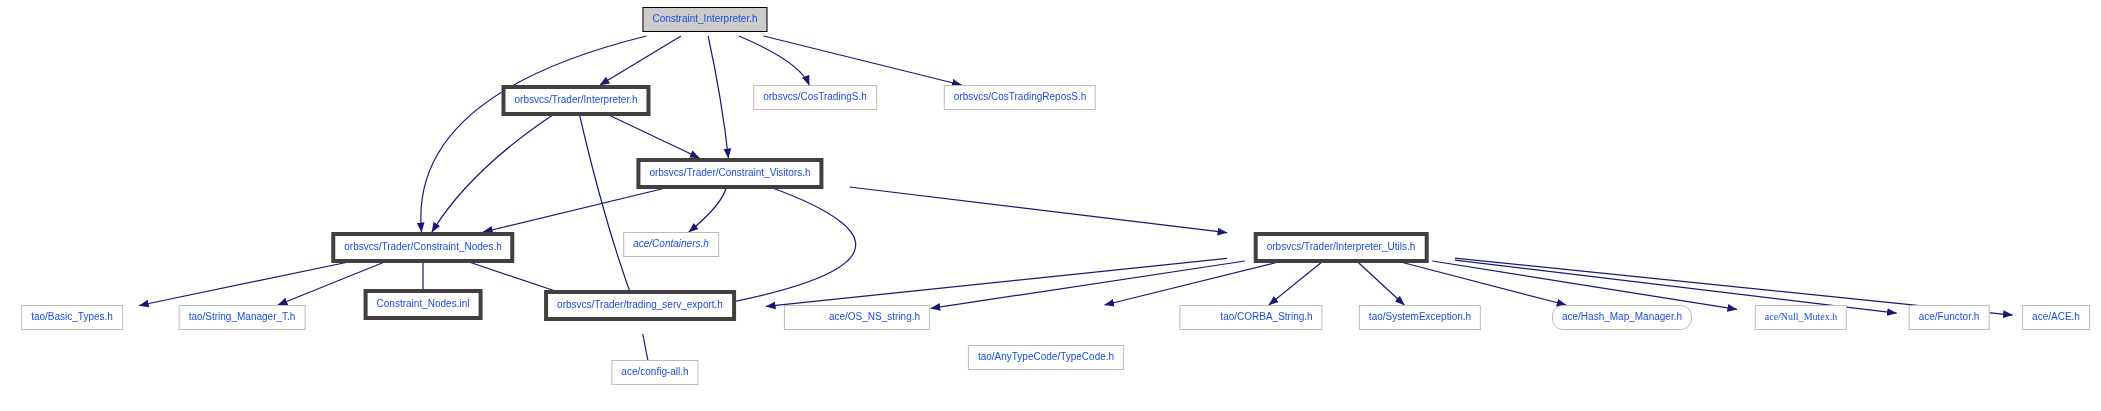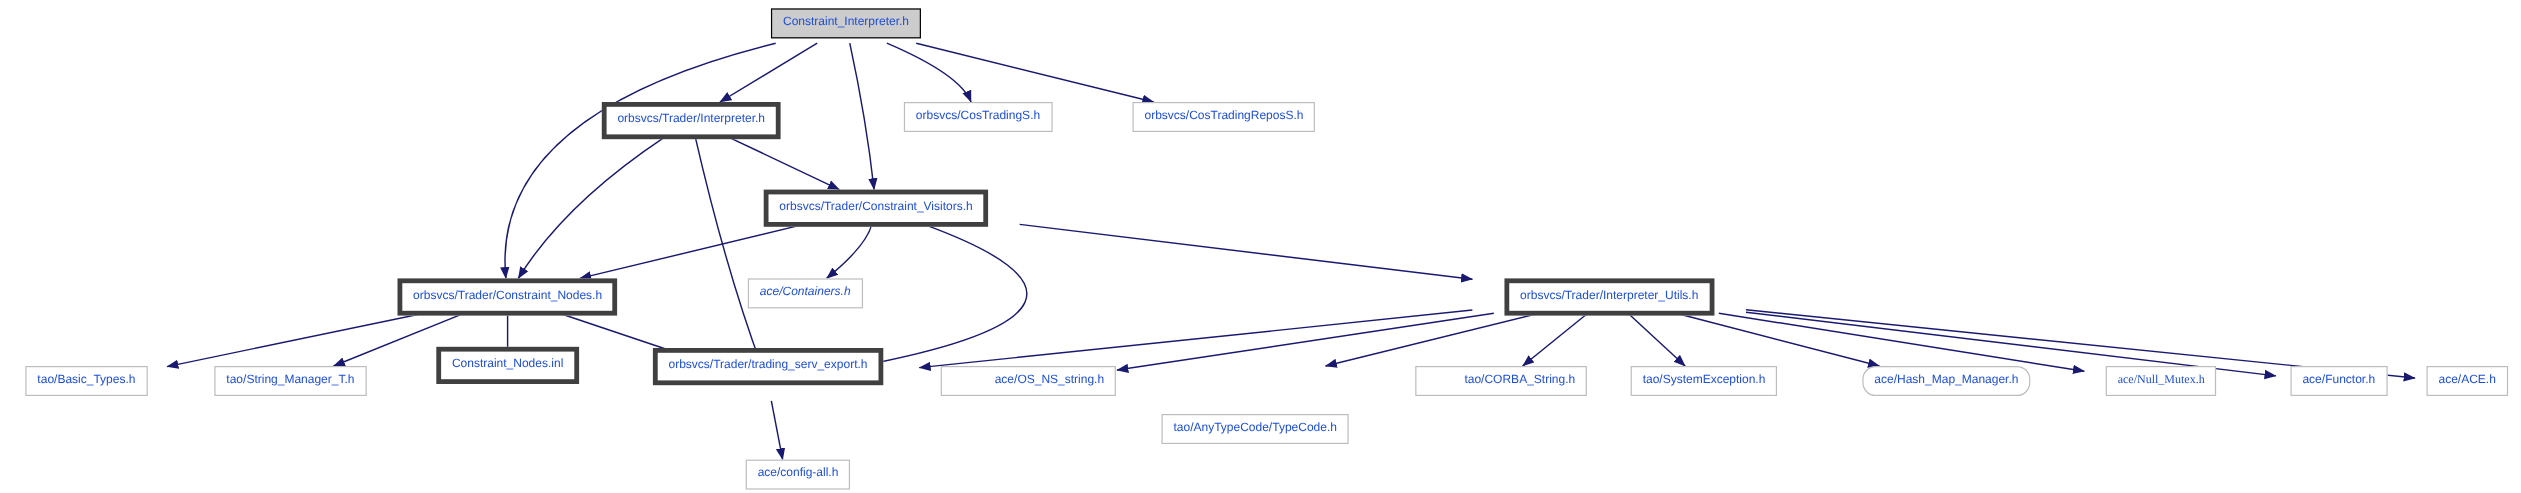--- a/index.html
+++ b/index.html
@@ -80,15 +80,15 @@
       <div class="node internal" style="left: 423px; top: 289px;"><span>Constraint_Nodes.inl</span></div>
       <div class="node internal" style="left: 640px; top: 290px;"><span>orbsvcs/Trader/trading_serv_export.h</span></div>
       <div class="node external" style="left: 857px; top: 305px; padding-left: 44px;"><span>ace/OS_NS_string.h</span></div>
       <div class="node external" style="left: 1046px; top: 305px; margin-top: 40px;"><span>tao/AnyTypeCode/TypeCode.h</span></div>
       <div class="node external" style="left: 1251px; top: 305px; padding-left: 40px;"><span>tao/CORBA_String.h</span></div>
       <div class="node external" style="left: 1420px; top: 305px;"><span>tao/SystemException.h</span></div>
       <div class="node external" style="left: 1622px; top: 305px; border-radius: 11px;"><span>ace/Hash_Map_Manager.h</span></div>
       <div class="node external" style="left: 1801px; top: 305px; font-family: Liberation Serif, serif;"><span>ace/Null_Mutex.h</span></div>
       <div class="node external" style="left: 1949px; top: 305px;"><span>ace/Functor.h</span></div>
       <div class="node external" style="left: 2056px; top: 305px;"><span>ace/ACE.h</span></div>
-      <div class="node external" style="left: 655px; top: 383px; margin-left: 10px;"><span>ace/config-all.h</span></div>
+      <div class="node external" style="left: 655px; top: 360px;"><span>ace/config-all.h</span></div>
     </div>
 </div>
 
 </body></html>

